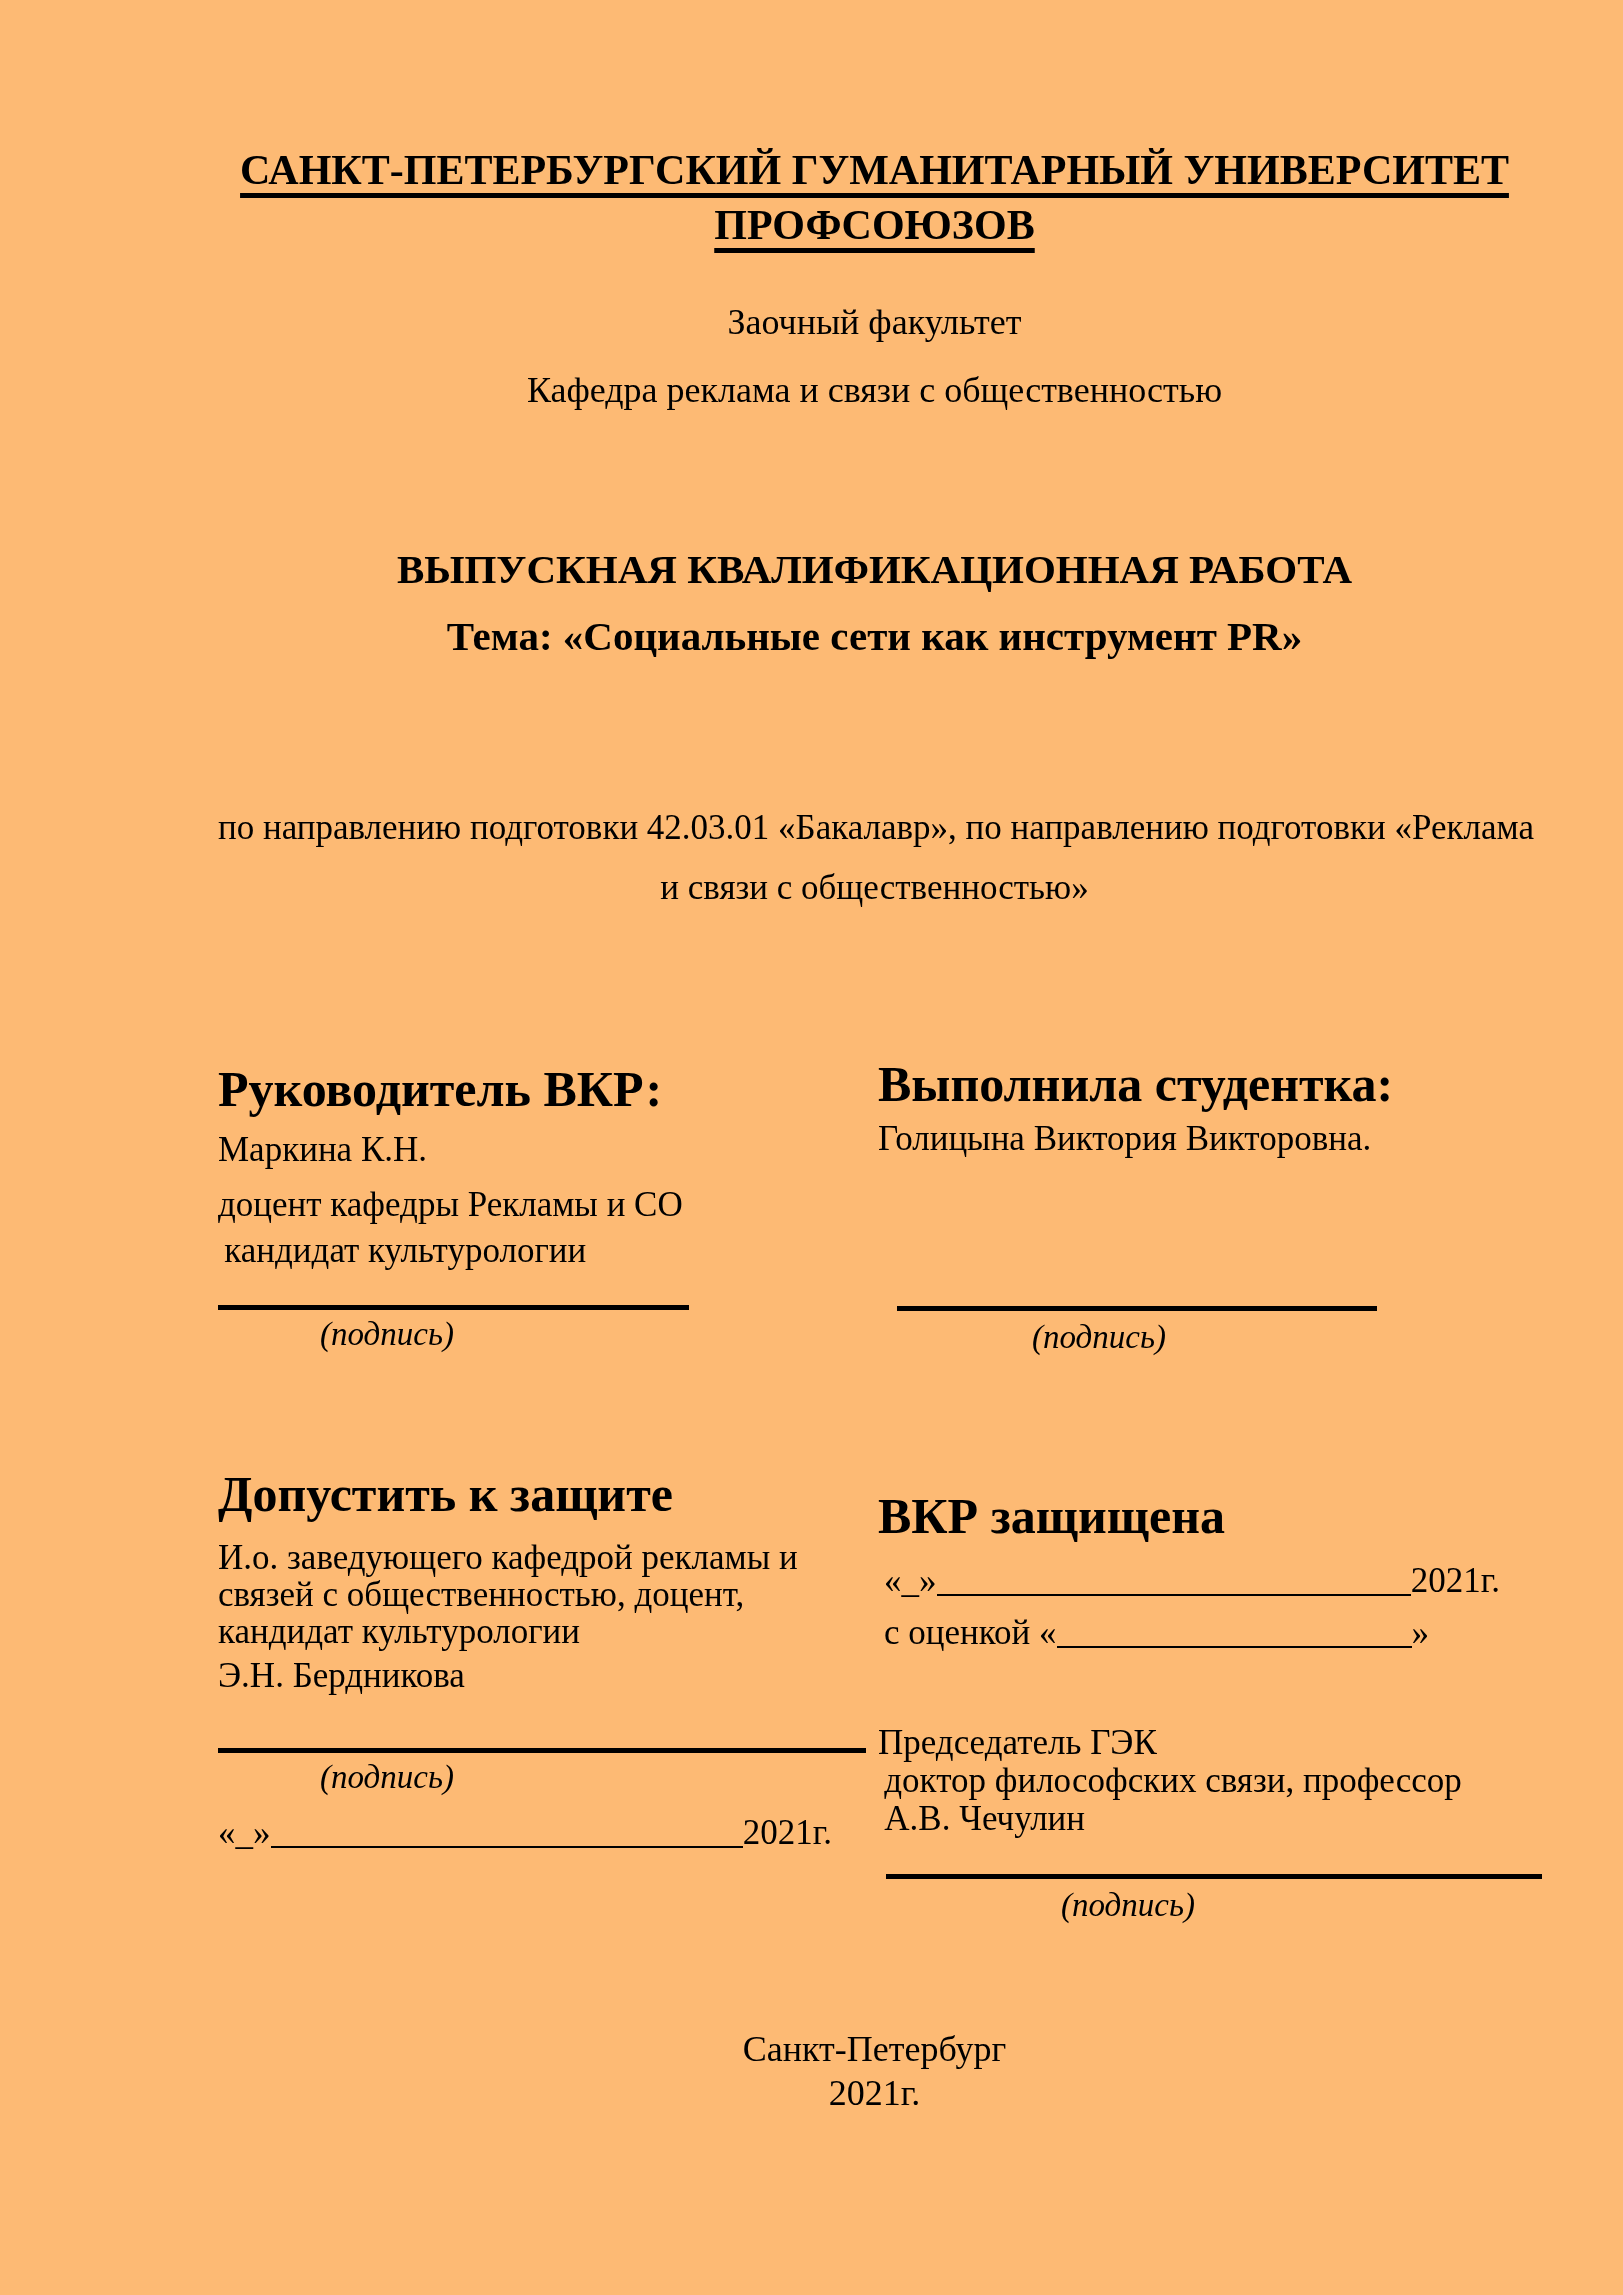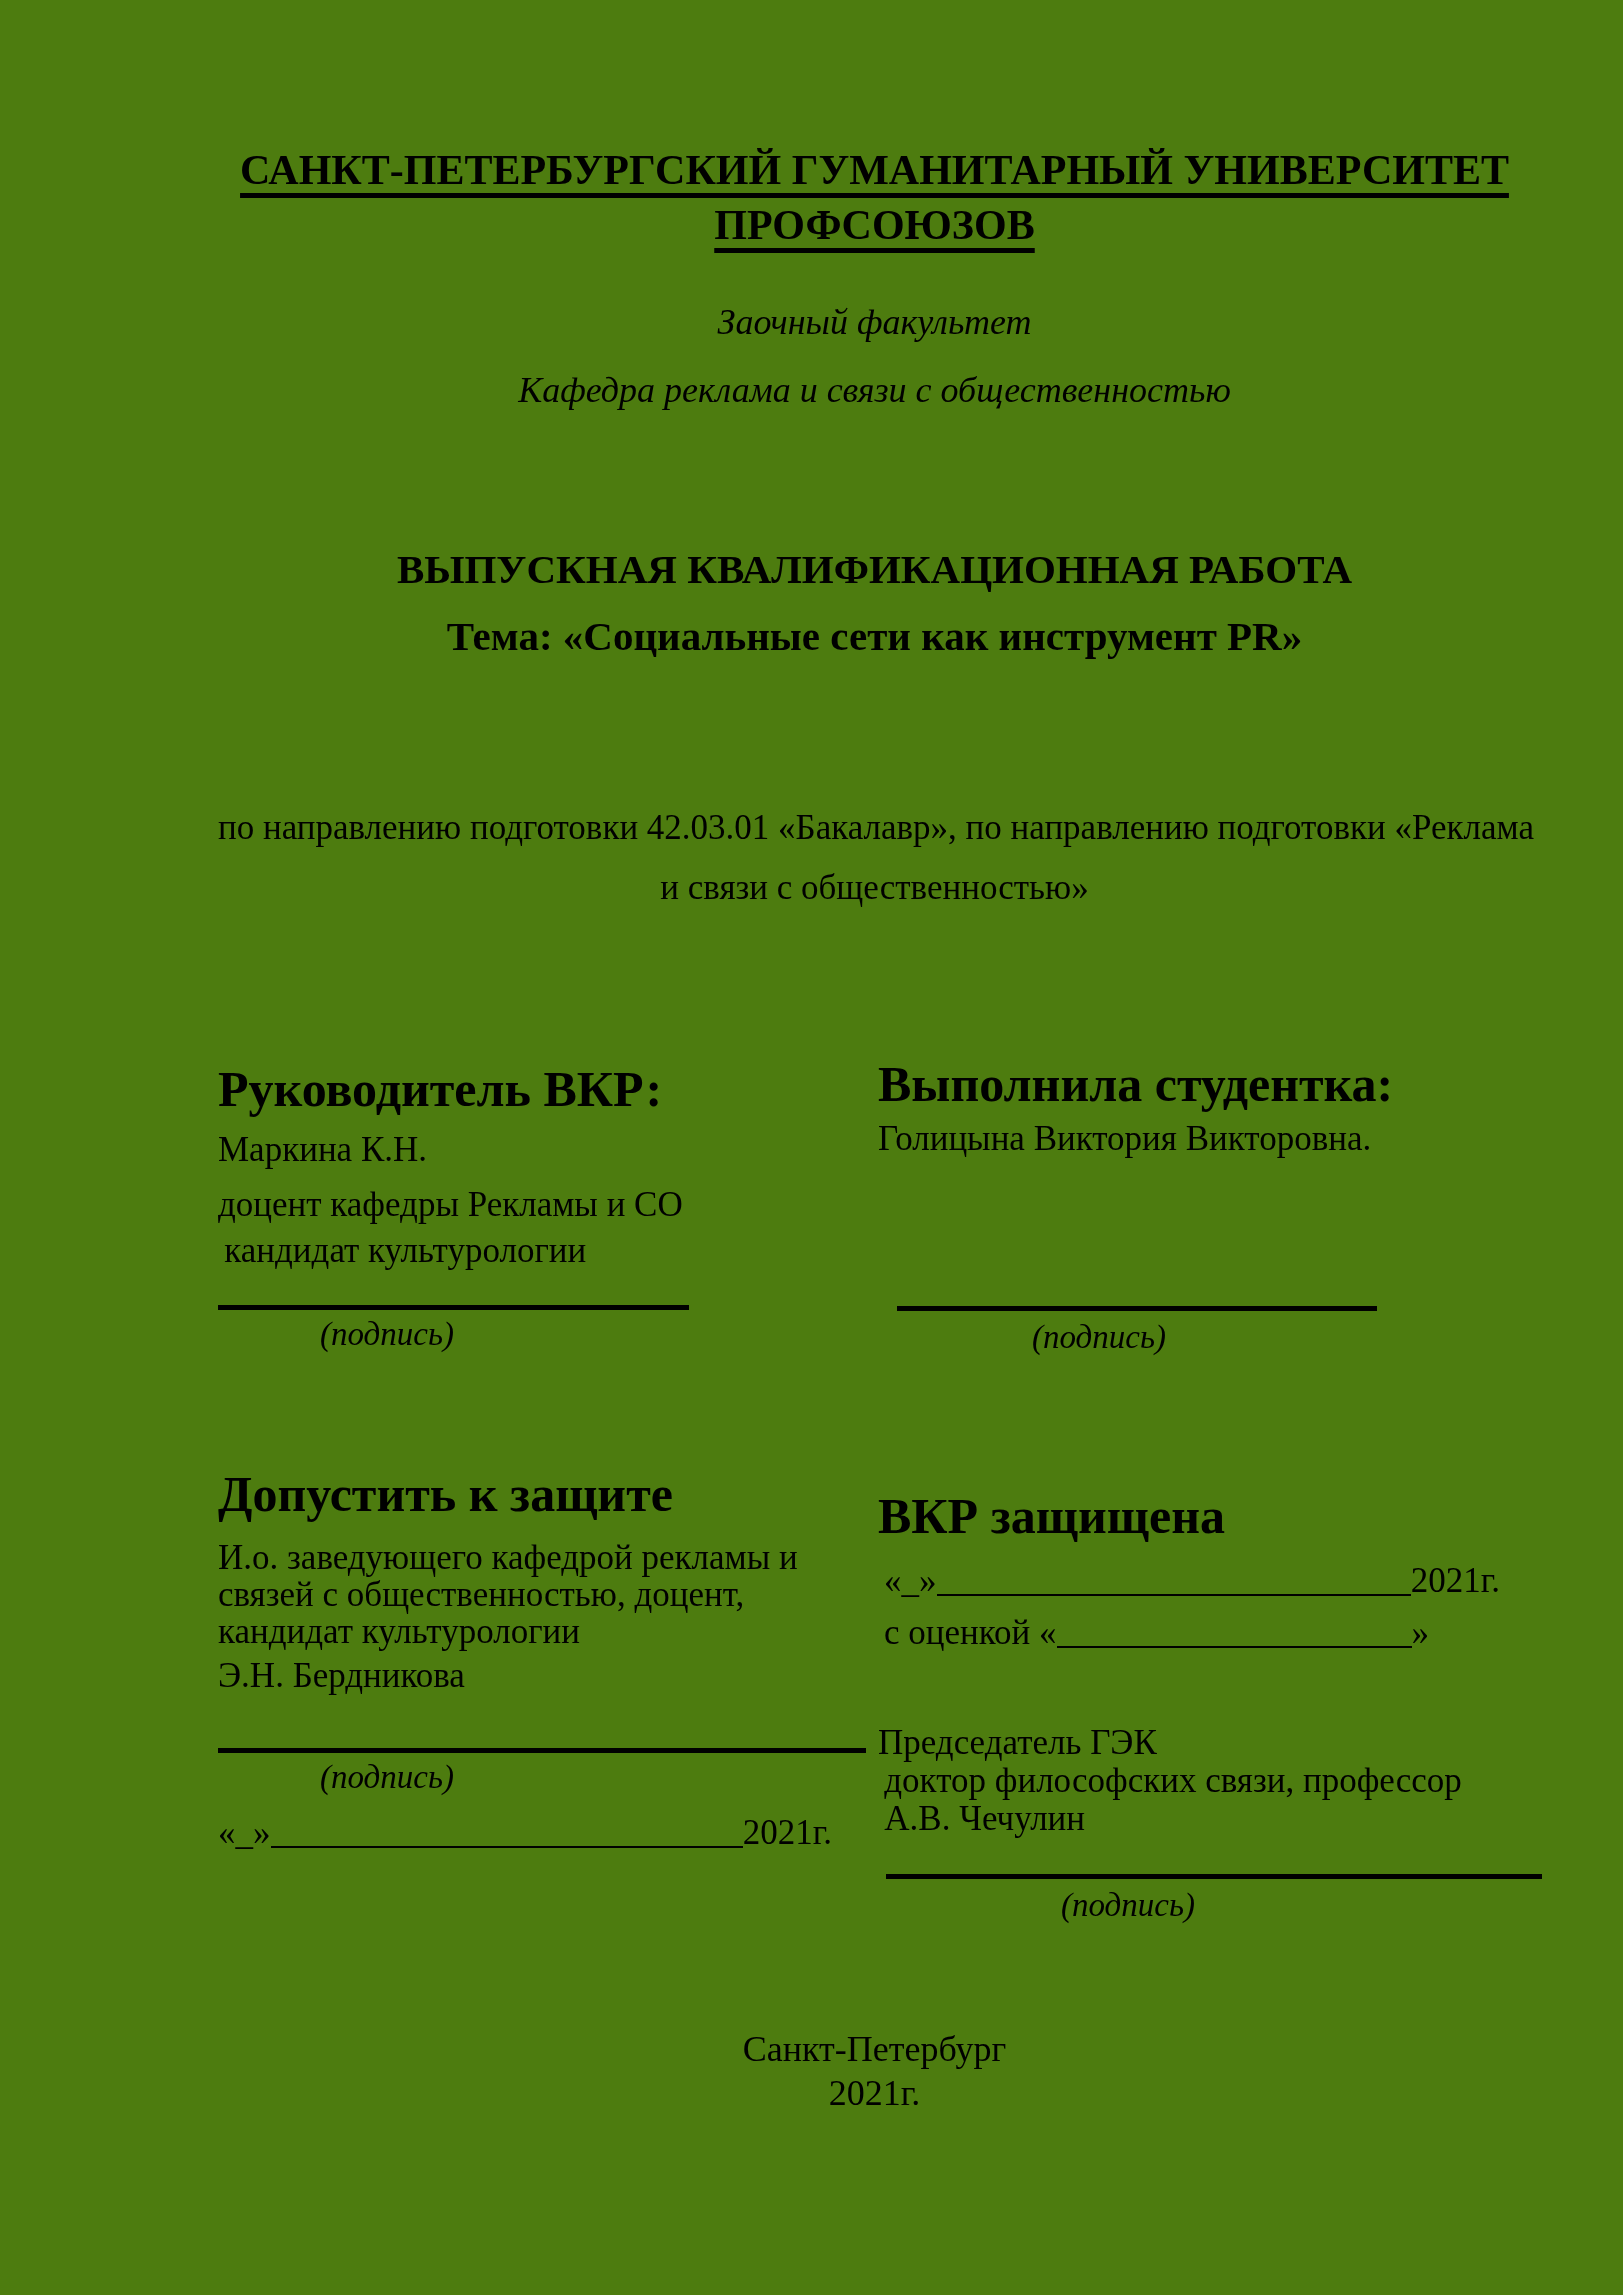--- a/index.html
+++ b/index.html
@@ -1,20 +1,20 @@
 <!DOCTYPE html>
 <html lang="ru" style="font-size:12.6px"><head>
 <meta charset="utf-8">
 <style>
   html, body { margin: 0; padding: 0; background: #ffffff; }
   .page {
     position: relative;
     width: 1623px;
     height: 2295px;
-    background: #4d7c0f;
+    background: #fdba74;
     color: #000000;
     font-family: "Liberation Serif", "DejaVu Serif", serif;
     font-size: 35px;
     overflow: hidden;
   }
   .abs { position: absolute; }
   .center {
     left: 218px;
     width: 1313px;
     text-align: center;
@@ -24,21 +24,21 @@
     font-size: 42px;
     font-weight: bold;
     line-height: 1.30;
   }
   .uni-title .uline {
     text-decoration: underline;
     text-decoration-thickness: 4.7px;
     text-underline-offset: 8.6px;
   }
   .h-main { font-size: 41px; font-weight: bold; }
-  .h-sub  { font-size: 36px; font-style: italic; }
+  .h-sub  { font-size: 36px; }
   .h-col  { font-size: 50px; font-weight: bold; white-space: nowrap; }
   .body-line { font-size: 35px; white-space: nowrap; }
   .program-block { font-size: 35px; line-height: 60px; }
   .sig-line { background: #000000; height: 4.7px; }
   .sig-caption { font-size: 33px; font-style: italic; white-space: nowrap; }
   .par { line-height: 37px; white-space: nowrap; }
   .chairman-block { line-height: 38px; white-space: nowrap; }
   .blank-row {
     display: flex;
     align-items: stretch;

